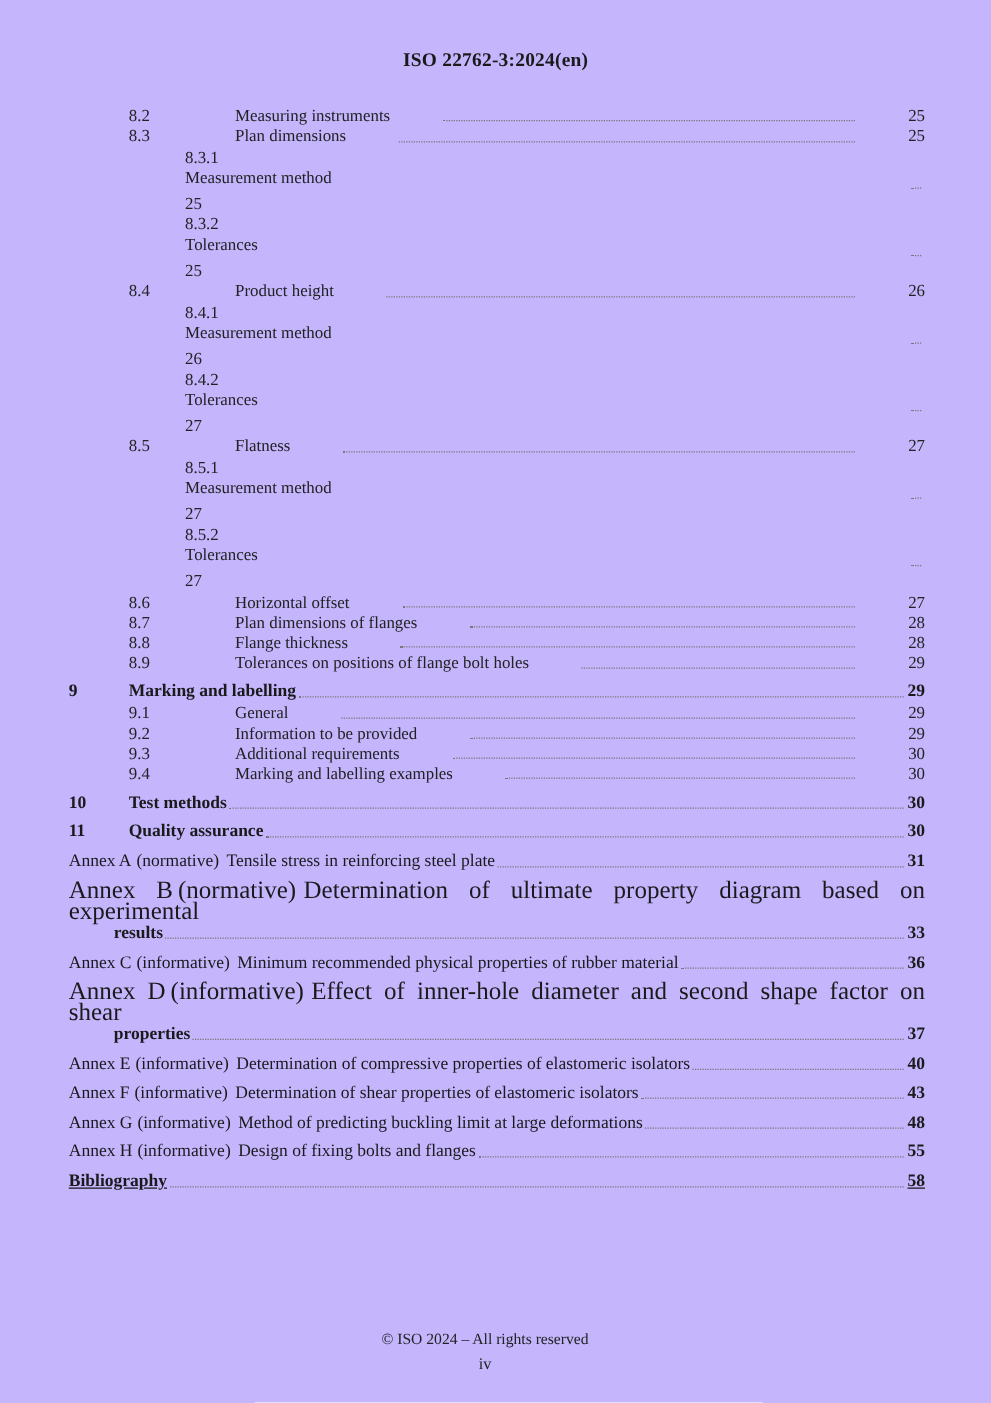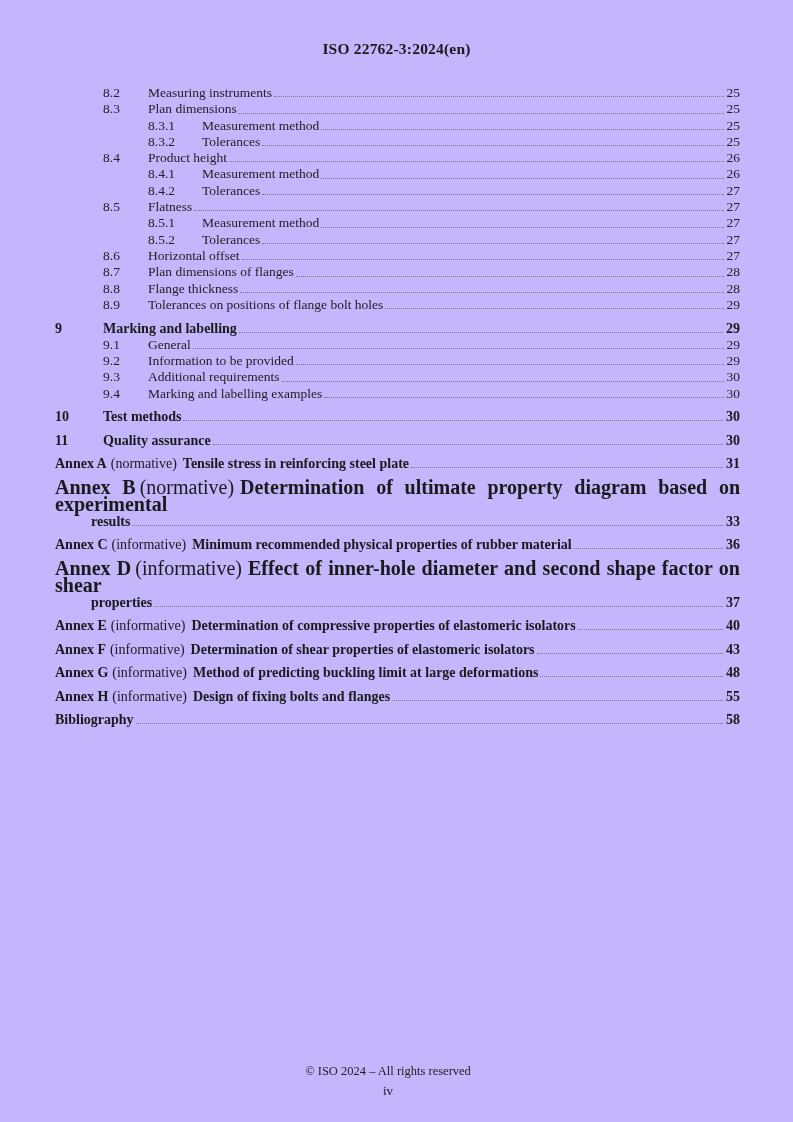--- a/index.html
+++ b/index.html
@@ -39,62 +39,62 @@
   .row .num { flex: none; }
   .row .title { flex: none; white-space: nowrap; }
   .l1 {
     font-weight: 700;
     font-size: 14px;
     line-height: 17px;
     margin-top: 6.5px;
     color: #1a1a1a;
   }
   .l1 .num { width: 48px; }
-  .l2 { padding-left: 48px; }
+  .l2 { padding-left: 48px; gap: 40px; }
   .l2 .num { width: 45px; }
-  .l3 { padding-left: 93px; }
+  .l3 { padding-left: 93px; flex-direction: column; }
   .l3 .num { width: 54px; }
   .leader {
     flex: 1 1 auto;
     min-width: 8px;
     border-bottom: 1px dotted #787878;
     align-self: flex-end;
     margin: 0 3px 4px 2px;
   }
   .pg { flex: none; }
   .annex-row, .biblio-row {
     display: flex;
     align-items: baseline;
     font-size: 14px;
     line-height: 17px;
     margin-top: 6.5px;
     color: #1a1a1a;
   }
   .annex-text { flex: none; white-space: nowrap; }
-  .bold { font-weight: 700; }
+  .bold { font-weight: 400; }
   .qual { font-weight: 400; padding: 0 6px 0 4px; }
   .annex-line1 {
     margin-top: 6.5px;
     font-size: 20px;
     line-height: 17px;
     text-align: justify;
     text-align-last: justify;
     color: #1a1a1a;
   }
   .annex-line2 {
     display: flex;
     align-items: baseline;
     padding-left: 36px;
     font-size: 14px;
     line-height: 17px;
     font-weight: 700;
     color: #1a1a1a;
   }
   .pg-bold { font-weight: 700; }
-  .biblio-row { font-weight: 700; }
+  .biblio-row { font-weight: 700; text-decoration: underline; }
   .doc-footer {
     position: absolute;
     left: 0;
     right: 17px;
     bottom: 24px;
     text-align: center;
     color: #222222;
   }
   .doc-footer .copyright { font-size: 12.5px; line-height: 15px; }
   .doc-footer .folio { font-size: 13px; line-height: 15px; margin-top: 4px; }

